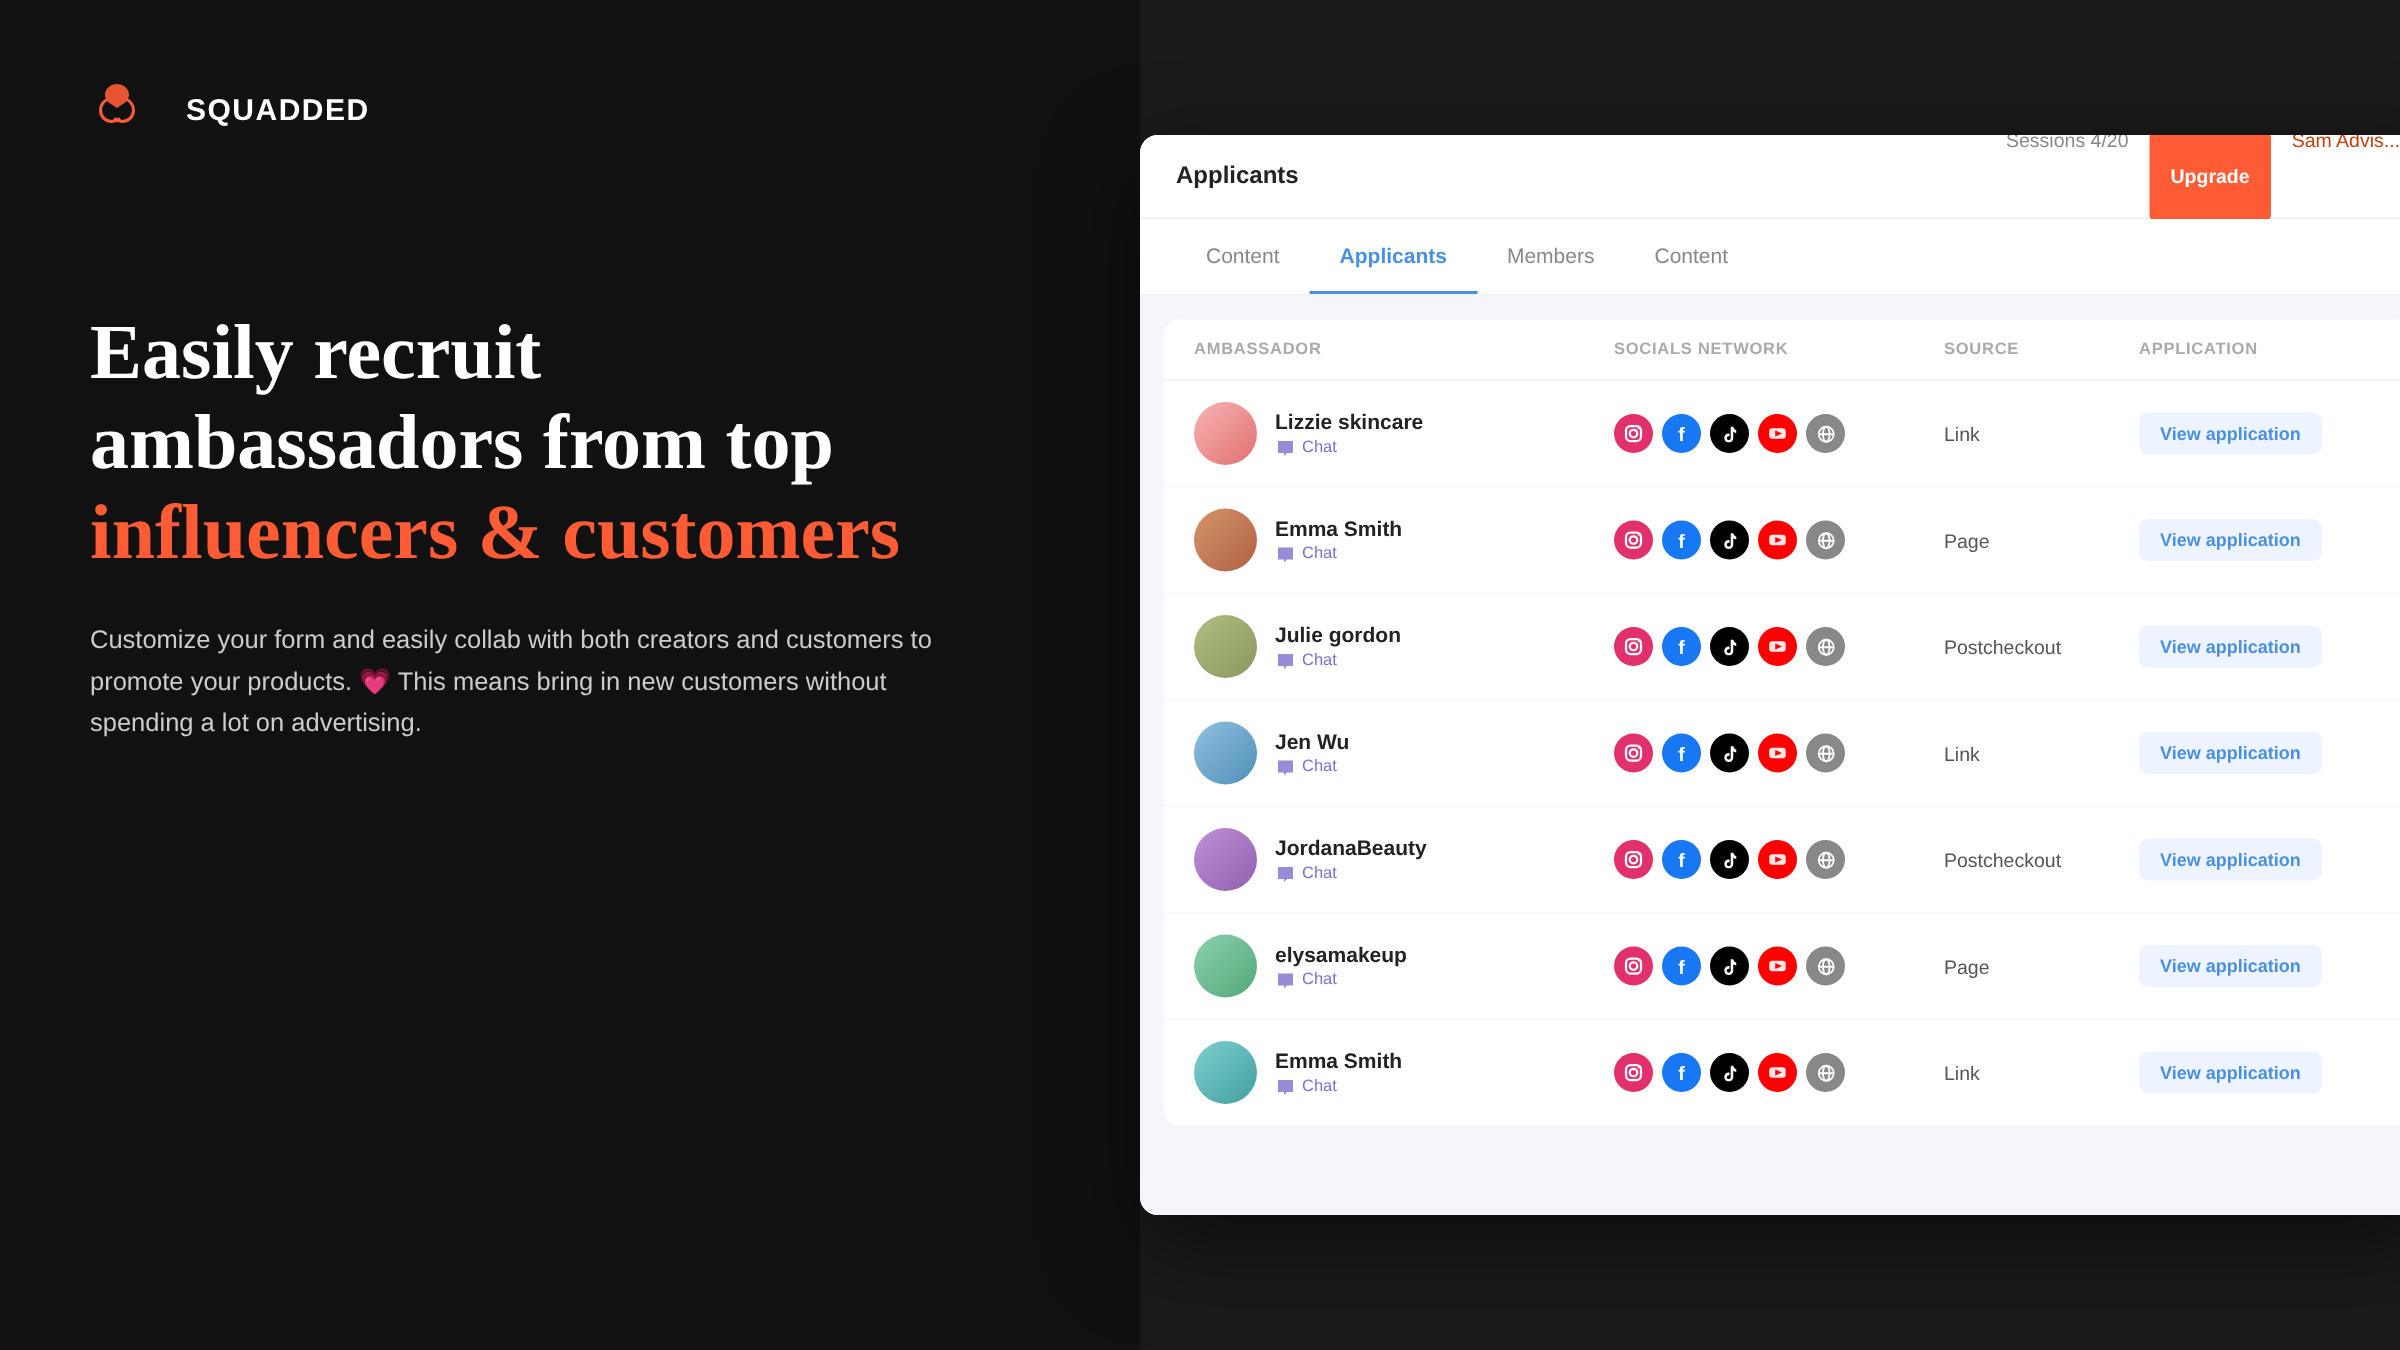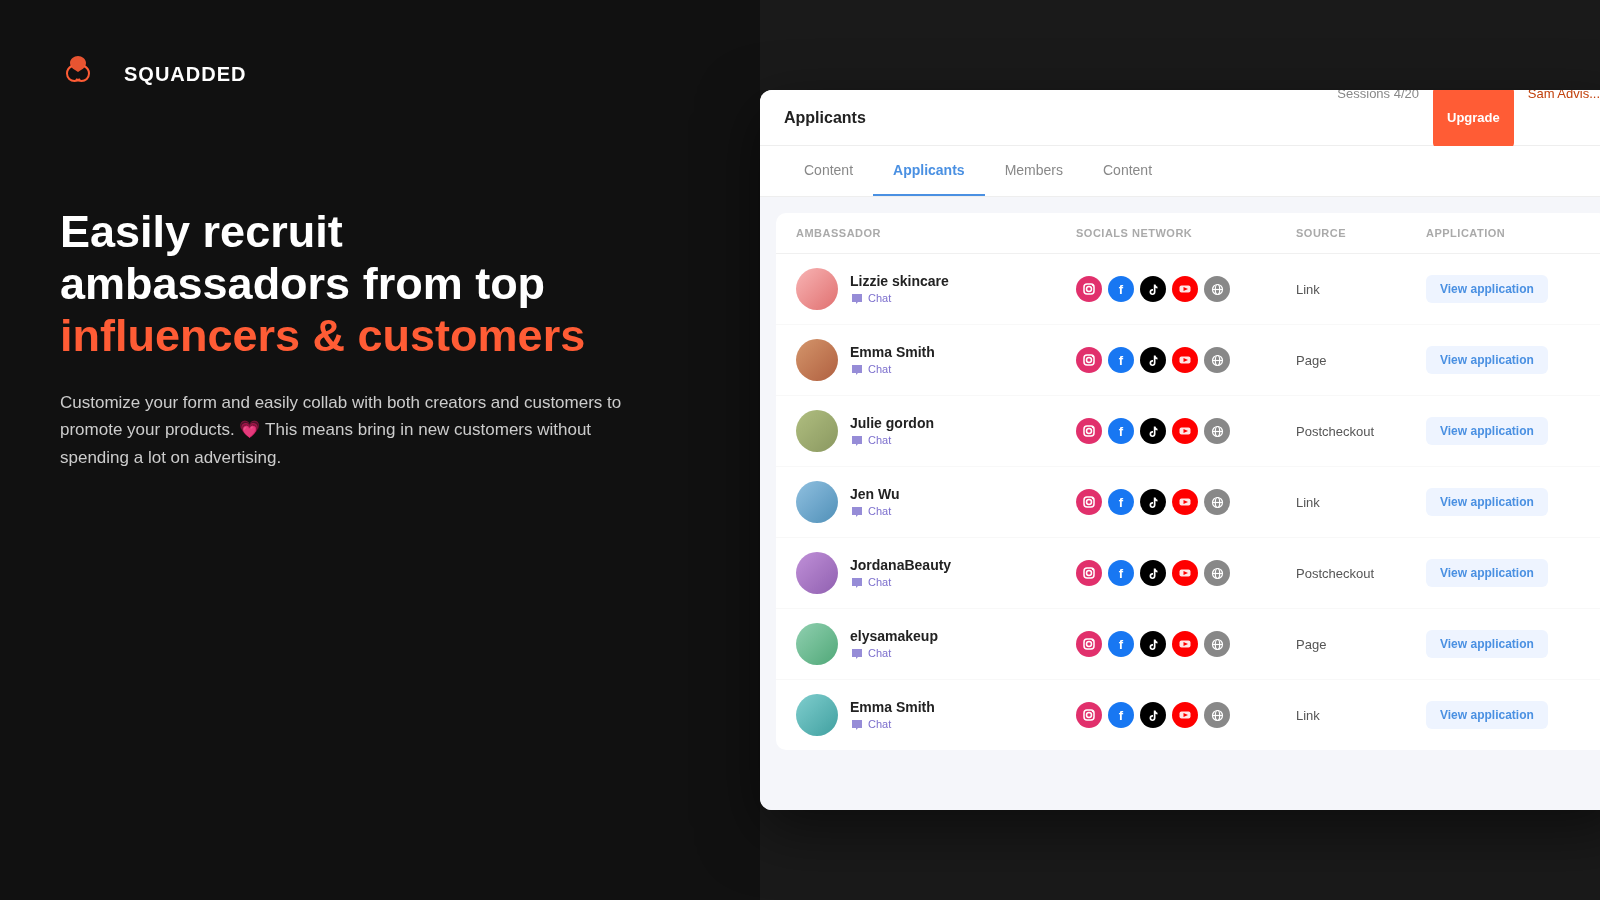--- a/index.html
+++ b/index.html
@@ -38,24 +38,25 @@
 
     .logo-text {
       color: #ffffff;
       font-size: 20px;
       font-weight: 700;
       letter-spacing: 1px;
     }
 
     .headline {
       color: #ffffff;
-      font-size: 45px;
+      font-size: 52px;
       font-weight: 800;
       line-height: 1.15;
       margin-bottom: 20px;
+      font-family: Liberation Serif, serif;
     }
 
     .headline-accent {
       color: #ff5c35;
       text-align: center;
     }
 
     .subtext {
       color: #cccccc;
       font-size: 17px;

